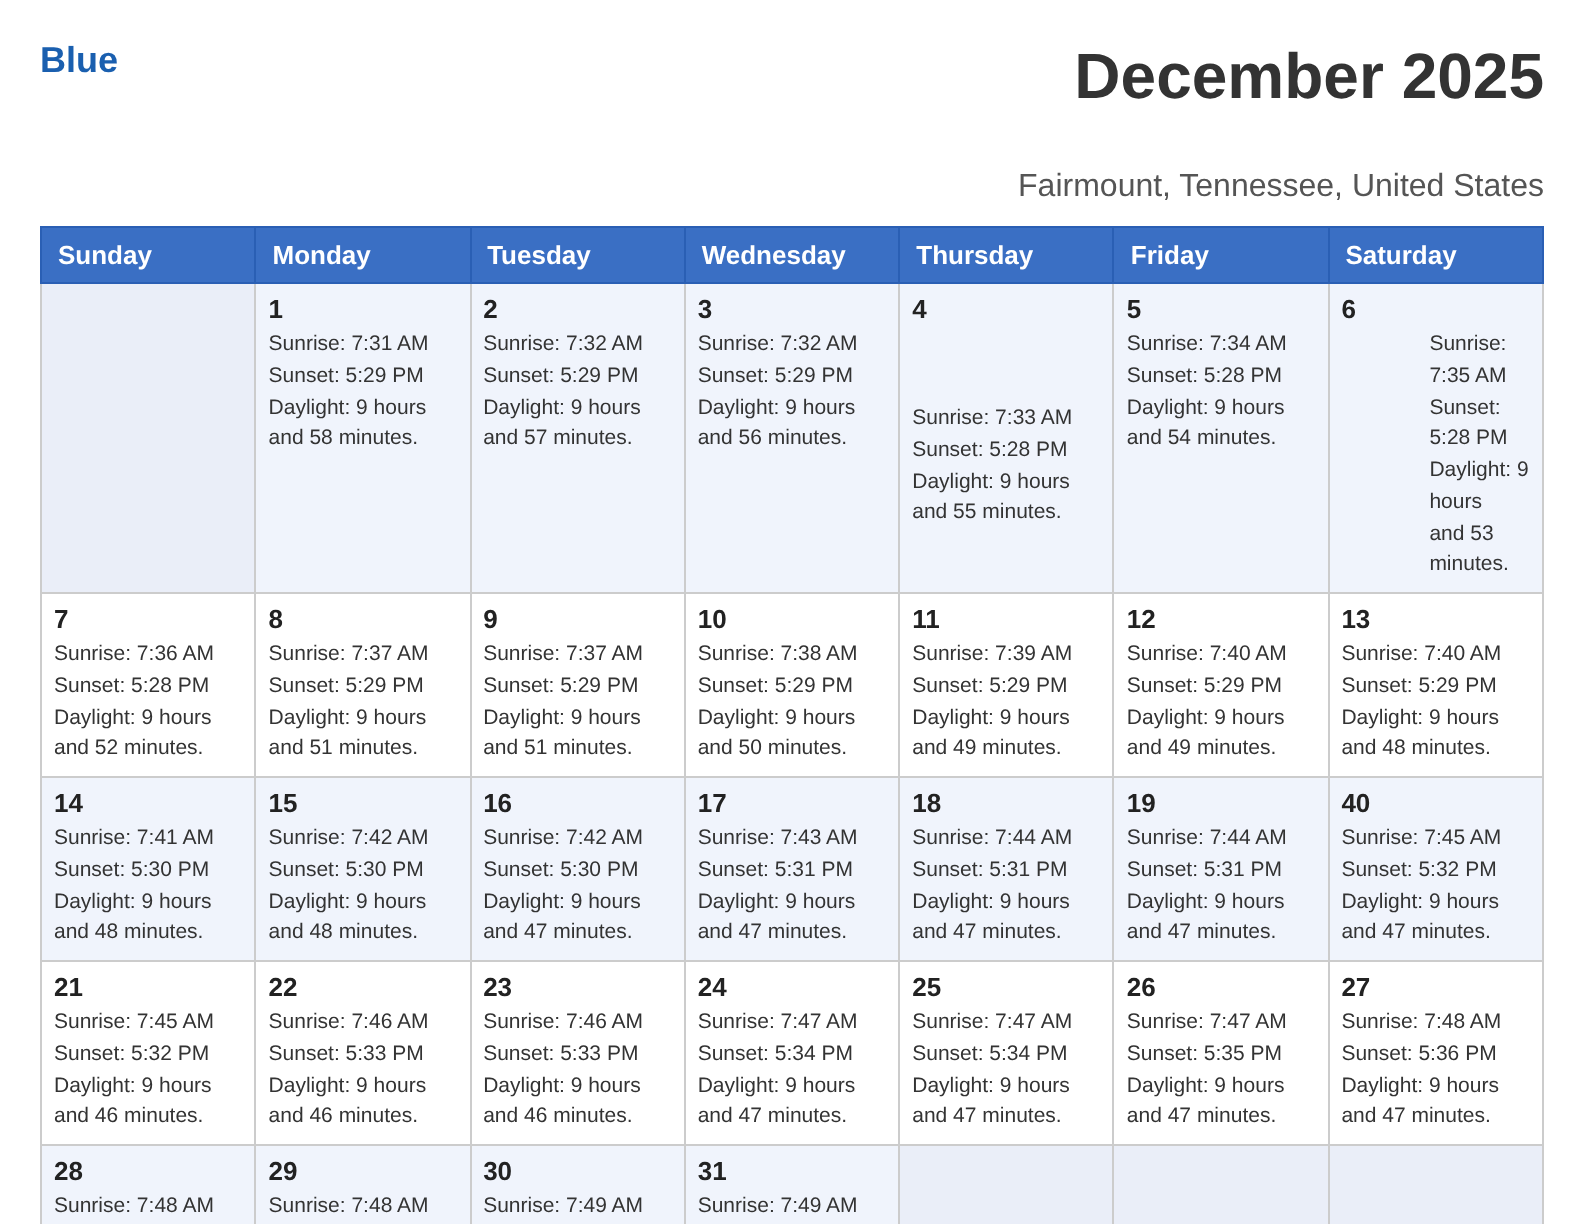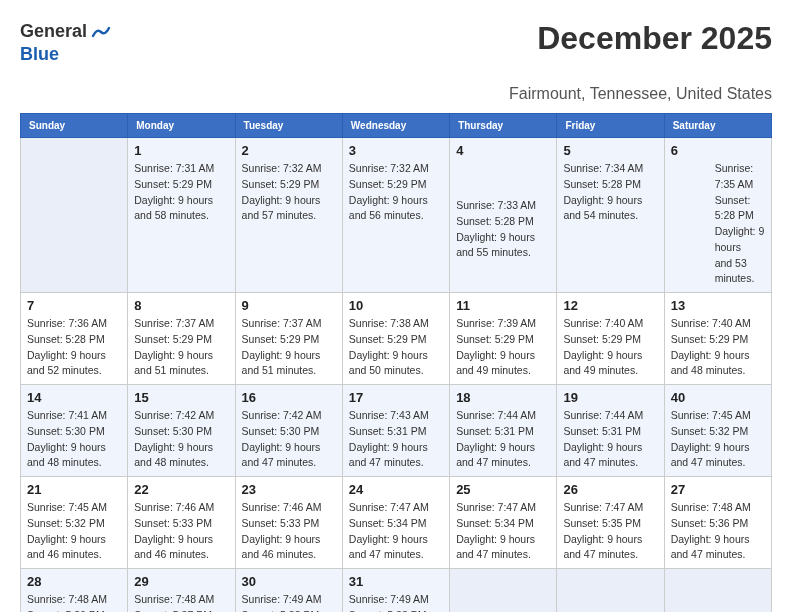--- a/index.html
+++ b/index.html
@@ -48,21 +48,21 @@
     .calendar {
       width: 100%;
       border-collapse: collapse;
       border: 1px solid #ccc;
     }
     .calendar th {
       background-color: #3a6fc4;
       color: #fff;
       padding: 6px 8px;
       text-align: left;
-      font-size: 10px;
+      font-size: 13px;
       border: 1px solid #2a5fb4;
     }
     .calendar td {
       vertical-align: top;
       padding: 5px 6px;
       border: 1px solid #ccc;
       min-height: 80px;
       width: calc(100% / 7);
       font-size: 11px;
       color: #333;
@@ -88,27 +88,20 @@
     .row-shaded td.empty {
       background: #eaeef8;
     }
   </style>
 </head>
 <body>
 
 <div class="header">
   <div class="logo">
     <div>
-      <div style="display:flex;align-items:center;">
-        <span class="logo-text logo-general">General</span>
-
-        <svg class="logo-icon" viewBox="0 0 24 24">
-          <path d="M4 16 Q8 8 12 12 Q16 16 20 8" stroke="#1a5faf" stroke-width="2.5" fill="none" stroke-linecap="round"></path>
-        </svg>
-      </div>
       <div class="logo-text logo-blue">Blue</div>
     </div>
   </div>
   <div class="title-block">
     <div class="month-title">December 2025</div>
     <div class="location">Fairmount, Tennessee, United States</div>
   </div>
 </div>
 
 <table class="calendar">

